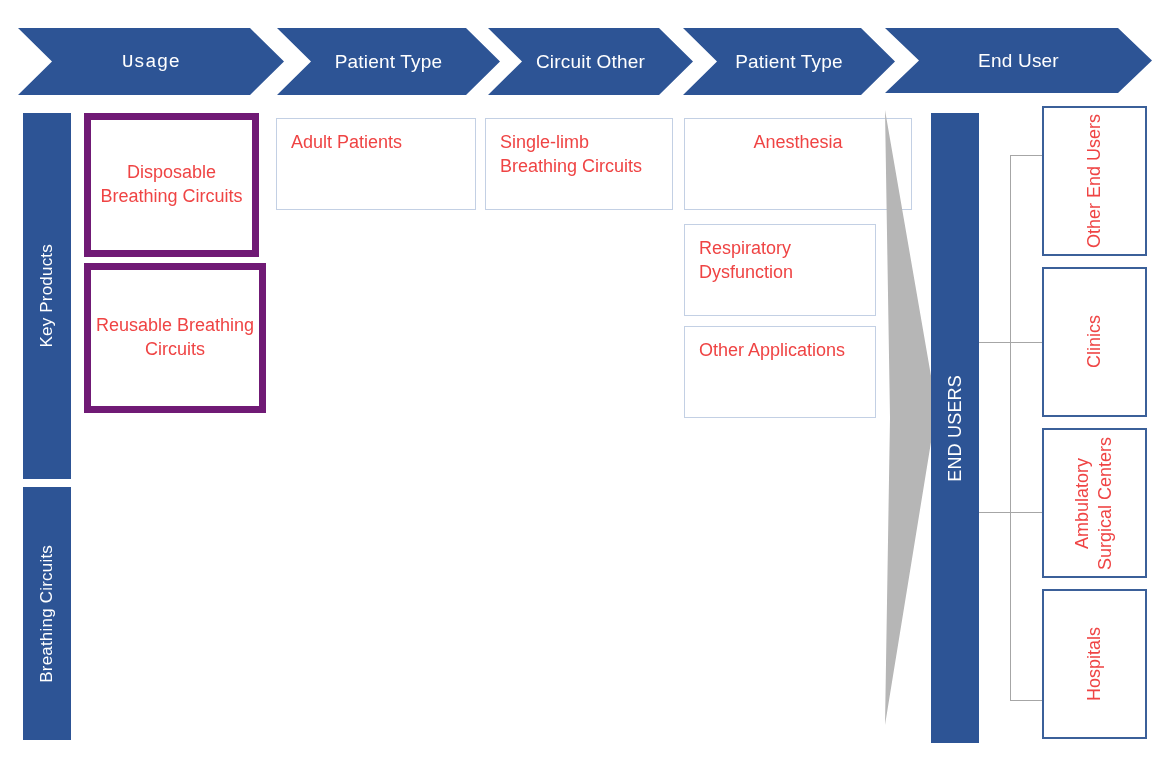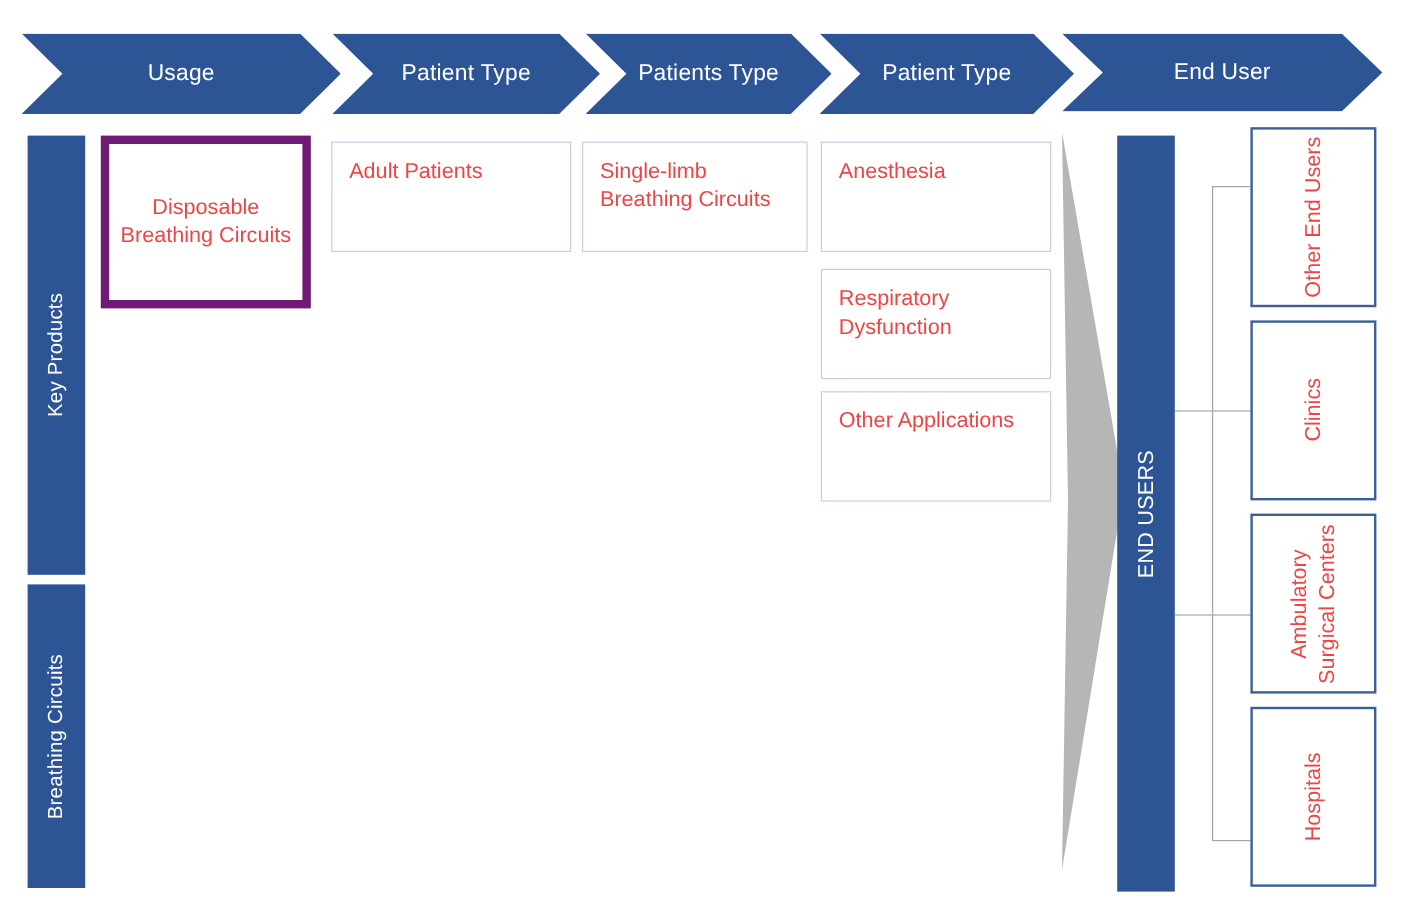--- a/index.html
+++ b/index.html
@@ -100,57 +100,60 @@
   }
   .conn.v { width: 1px; }
   .conn.h { height: 1px; }
 </style>
 </head>
 <body>
 
 <div id="canvas">
 
   <div>
-    <div class="chevron" style="left:18px;  top:28px; width:266px; height:67px;">
+    <div class="chevron" style="left:18px;  top:28px; width:266px; height:67px;font-family:Liberation Mono, monospace;">
       <span>Usage</span>
     </div>
     <div class="chevron" style="left:277px; top:28px; width:223px; height:67px;">
       <span>Patient Type</span>
     </div>
     <div class="chevron" style="left:488px; top:28px; width:205px; height:67px;">
-      <span>Patients Type</span>
+      <span>Circuit Other</span>
     </div>
     <div class="chevron" style="left:683px; top:28px; width:212px; height:67px;">
       <span>Patient Type</span>
     </div>
     <div class="chevron" style="left:885px; top:28px; width:267px; height:65px;text-align:right;">
       <span>End User</span>
     </div>
   </div>
 
   <div class="vbar" style="left:23px; top:113px; width:48px; height:366px;">
     <span>Key Products</span>
   </div>
   <div class="vbar" style="left:23px; top:487px; width:48px; height:253px;">
     <span>Breathing Circuits</span>
   </div>
 
   <div class="box thick" style="left:84px; top:113px; width:175px; height:144px;">
     <span>Disposable Breathing Circuits</span>
   </div>
+  <div class="box thick" style="left:84px; top:263px; width:182px; height:150px;">
+    <span>Reusable Breathing Circuits</span>
+  </div>
 
   <div class="box thin" style="left:276px; top:118px; width:200px; height:92px;">
     <span>Adult Patients</span>
   </div>
 
   <div class="box thin" style="left:485px; top:118px; width:188px; height:92px;">
     <span>Single-limb Breathing Circuits</span>
   </div>
 
-  <div class="box thin" style="left:684px; top:118px; width:192px; height:92px;">
+  <div class="box thin" style="left:684px; top:118px; width:228px; height:92px;text-align:center;">
     <span>Anesthesia</span>
   </div>
   <div class="box thin" style="left:684px; top:224px; width:192px; height:92px;">
     <span>Respiratory Dysfunction</span>
   </div>
   <div class="box thin" style="left:684px; top:326px; width:192px; height:92px;">
     <span>Other Applications</span>
   </div>
 
   <div id="funnel" style="left:885px; top:110px; width:50px; height:615px;

